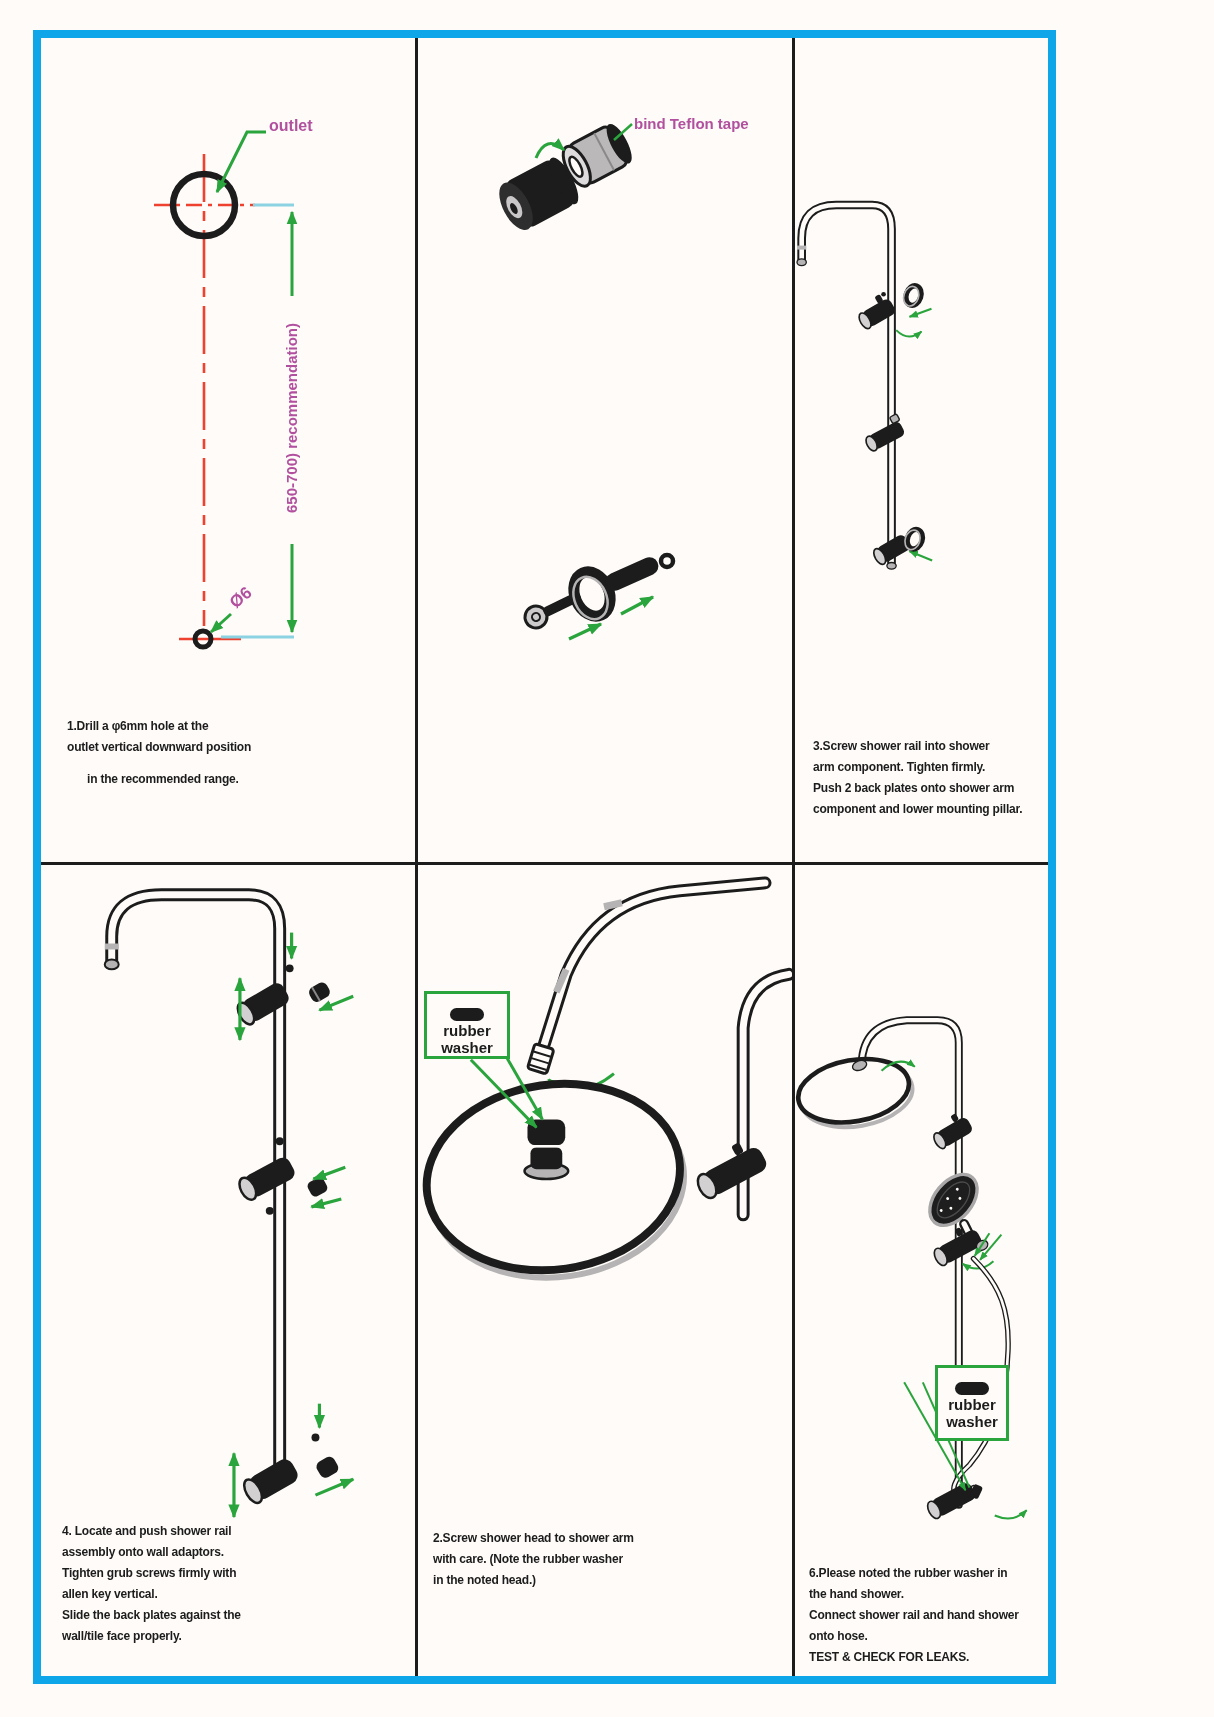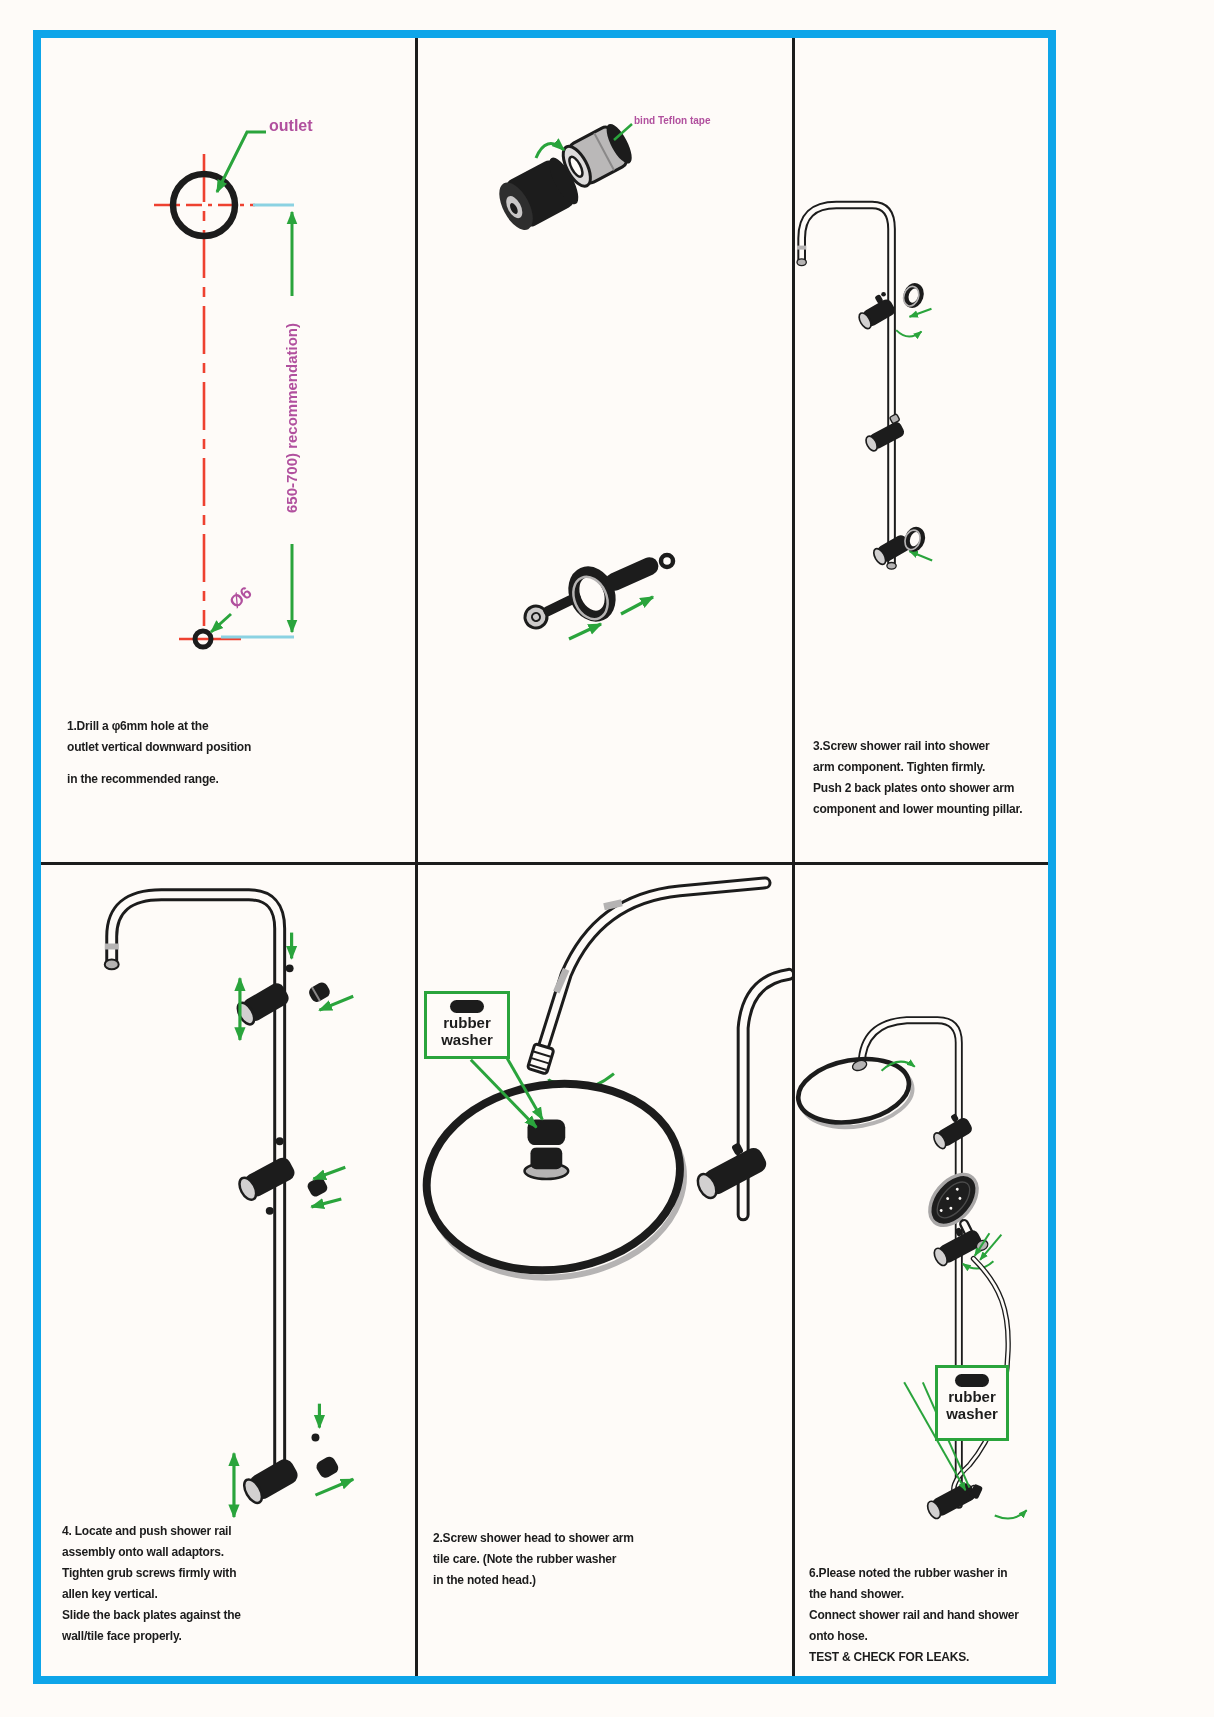--- a/index.html
+++ b/index.html
@@ -18,30 +18,30 @@
     background:#fefbf8;
   }
   .cell{position:relative;overflow:hidden;}
   .br{border-right:3px solid #1c1c1c;}
   .bb{border-bottom:3px solid #1c1c1c;}
   svg.art{position:absolute;left:0;top:0;width:100%;height:100%;display:block;}
   .caption{
     position:absolute;font-size:12px;font-weight:bold;line-height:21px;
     letter-spacing:-0.2px;white-space:nowrap;color:#1c1c1c;
   }
-  .cap-gap{margin-top:11px;}
+  .cap-gap{margin-top:11px;margin-left:20px;}
   .maglabel{
     position:absolute;color:#b1509e;font-weight:bold;font-size:16px;
     white-space:nowrap;
   }
   .rot90{transform:translate(-50%,-50%) rotate(-90deg);font-size:15px;}
   .rot40{transform:translate(-50%,-50%) rotate(-40deg);font-size:17px;}
   .washer-box{
     position:absolute;border:3px solid #2aa43c;background:#fefbf8;
-    box-sizing:border-box;text-align:center;padding-top:4px;
+    box-sizing:border-box;text-align:center;padding-top:12px;
   }
   .washer-blob{width:34px;height:13px;background:#1c1c1c;border-radius:7px;margin:2px auto 1px;}
   .washer-text{font-size:15px;font-weight:bold;line-height:17px;color:#1c1c1c;}
 </style>
 </head>
 <body>
 
 <svg width="0" height="0" style="position:absolute" aria-hidden="true">
   <defs>
     <marker id="ag" viewBox="0 0 10 10" refX="9" refY="5" markerWidth="4.4" markerHeight="4.4" orient="auto-start-reverse">
@@ -114,21 +114,21 @@
       </g>
       <g transform="translate(214,536) rotate(-24)">
         <rect x="-28" y="-9" width="56" height="18" rx="9" fill="#1c1c1c"></rect>
       </g>
       <circle cx="249" cy="523" r="6" fill="#fefbf8" stroke="#1c1c1c" stroke-width="4.5"></circle>
       <g stroke="#2aa43c" stroke-width="3.2" fill="none">
         <line x1="151" y1="601" x2="183" y2="586" marker-end="url(#ag)"></line>
         <line x1="203" y1="576" x2="235" y2="559" marker-end="url(#ag)"></line>
       </g>
     </svg>
-    <div class="maglabel" style="left:216px;top:77px;font-size:10px">bind Teflon tape</div>
+    <div class="maglabel" style="left:216px;top:77px;font-size:15px">bind Teflon tape</div>
   </div>
 
   <div class="cell bb">
     <svg class="art" viewBox="0 0 380 824">
       <path d="M 10,128 L 10,94 Q 10,44 62,44 L 116,44 Q 145,44 145,80 L 145,582" fill="none" stroke="#1c1c1c" stroke-width="13" stroke-linecap="round"></path>
       <path d="M 10,128 L 10,94 Q 10,44 62,44 L 116,44 Q 145,44 145,80 L 145,582" fill="none" stroke="#fefbf8" stroke-width="7" stroke-linecap="round"></path>
       <line x1="3" y1="108" x2="17" y2="108" stroke="#b5b3b3" stroke-width="6"></line>
       <ellipse cx="10" cy="130" rx="7" ry="5" fill="#b5b3b3" stroke="#1c1c1c" stroke-width="2"></ellipse>
 
       <circle cx="133" cy="178" r="3.5" fill="#1c1c1c"></circle>
@@ -269,21 +269,21 @@
         <rect x="8" y="-24" width="9" height="11" rx="3" fill="#1c1c1c"></rect>
       </g>
     </svg>
     <div class="washer-box" style="left:6px;top:126px;width:86px;height:68px">
       <div class="washer-blob"></div>
       <div class="washer-text">rubber</div>
       <div class="washer-text">washer</div>
     </div>
     <div class="caption" style="left:15px;top:663px">
       <div>2.Screw shower head to shower arm</div>
-      <div>tile care. (Note the rubber washer</div>
+      <div>with care. (Note the rubber washer</div>
       <div>in the noted head.)</div>
     </div>
   </div>
 
   <div class="cell">
     <svg class="art" viewBox="0 0 380 816">
 
       <path d="M 100,98 Q 102,36 168,32 L 214,32 Q 246,32 246,66 L 246,760" fill="none" stroke="#1c1c1c" stroke-width="12" stroke-linecap="round"></path>
       <path d="M 100,98 Q 102,36 168,32 L 214,32 Q 246,32 246,66 L 246,760" fill="none" stroke="#fefbf8" stroke-width="6.5" stroke-linecap="round"></path>
 

